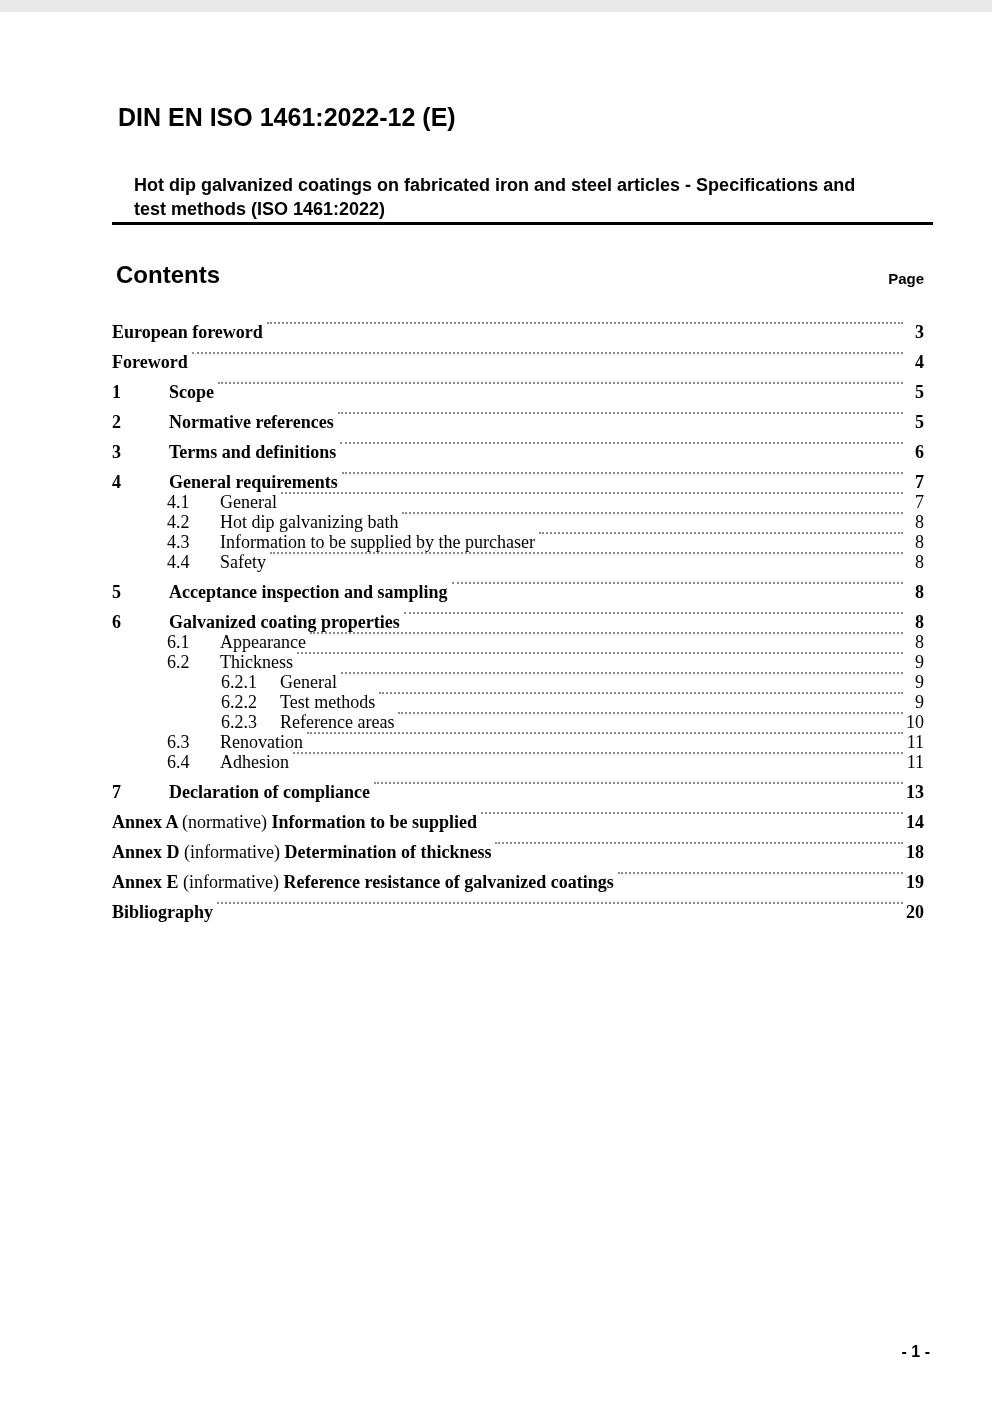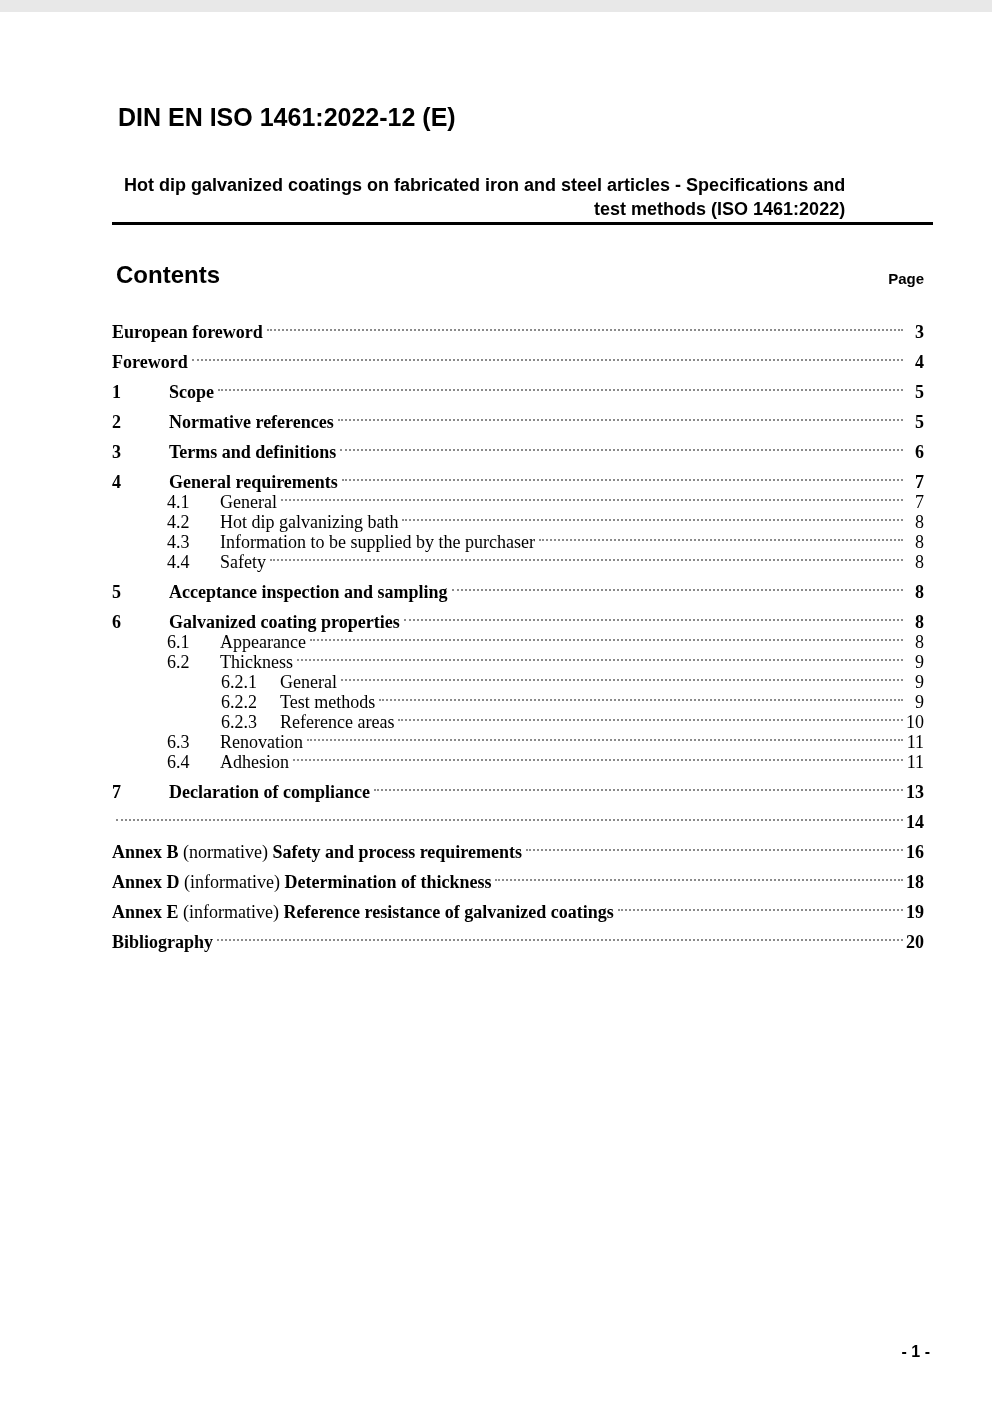--- a/index.html
+++ b/index.html
@@ -5,38 +5,38 @@
   html,body{margin:0;padding:0;background:#e8e8e8;}
   .page{
     position:relative;width:992px;height:1403px;background:#ffffff;
     color:#000;font-family:"Liberation Serif",serif;overflow:hidden;margin:12px auto;
   }
   .doc-code{
     position:absolute;left:118px;top:93px;margin:0;
     font:bold 25px/25px "Liberation Sans",sans-serif;white-space:nowrap;
   }
   .doc-title{
-    position:absolute;left:124px;top:162px;
-    font:bold 18px/23.5px "Liberation Sans",sans-serif;white-space:nowrap;text-align:right;
+    position:absolute;left:134px;top:162px;
+    font:bold 18px/23.5px "Liberation Sans",sans-serif;white-space:nowrap;
   }
   .title-rule{
     position:absolute;left:112px;top:210px;width:821px;height:0;
     border-top:3px solid #000;
   }
   .contents-heading{
     position:absolute;left:116px;top:250px;
     font:bold 24px/26px "Liberation Sans",sans-serif;
   }
   .page-col-label{
     position:absolute;right:68px;top:259px;
     font:bold 15px/16px "Liberation Sans",sans-serif;
   }
   .toc{position:absolute;left:112px;top:310px;width:812px;}
   .toc-row{
-    display:flex;align-items:center;height:20px;
+    display:flex;align-items:flex-start;height:20px;
     font-size:18px;line-height:20px;
   }
   .toc-row.main{margin-top:10px;}
   .toc .toc-row:first-child{margin-top:0;}
   .toc-num{flex:0 0 auto;}
   .lvl1 > .toc-num{width:57px;}
   .lvl2{padding-left:55px;}  .lvl2 > .toc-num{width:53px;}
   .lvl3{padding-left:109px;} .lvl3 > .toc-num{width:59px;}
   .b{font-weight:bold;}
   .toc-label{flex:0 0 auto;white-space:nowrap;}
@@ -183,28 +183,23 @@
     <span class="toc-page">11</span>
   </div>
       <div class="toc-row lvl1 main">
     <span class="toc-num b">7</span>
     <span class="toc-label"><span class="b">Declaration of compliance</span></span>
     <span class="toc-leader"></span>
     <span class="toc-page b">13</span>
   </div>
       <div class="toc-row lvl0 main">
 
+    <span class="toc-label"><span class="b">Annex A </span><span>(normative) </span><span class="b">Information to be supplied</span></span>
     <span class="toc-leader"></span>
     <span class="toc-page b">14</span>
-  </div>
-      <div class="toc-row lvl0 main">
-
-    <span class="toc-label"><span class="b">Annex B </span><span>(normative) </span><span class="b">Safety and process requirements</span></span>
-    <span class="toc-leader"></span>
-    <span class="toc-page b">16</span>
   </div>
       <div class="toc-row lvl0 main">
 
     <span class="toc-label"><span class="b">Annex D </span><span>(informative) </span><span class="b">Determination of thickness</span></span>
     <span class="toc-leader"></span>
     <span class="toc-page b">18</span>
   </div>
       <div class="toc-row lvl0 main">
 
     <span class="toc-label"><span class="b">Annex E </span><span>(informative) </span><span class="b">Reference resistance of galvanized coatings</span></span>

